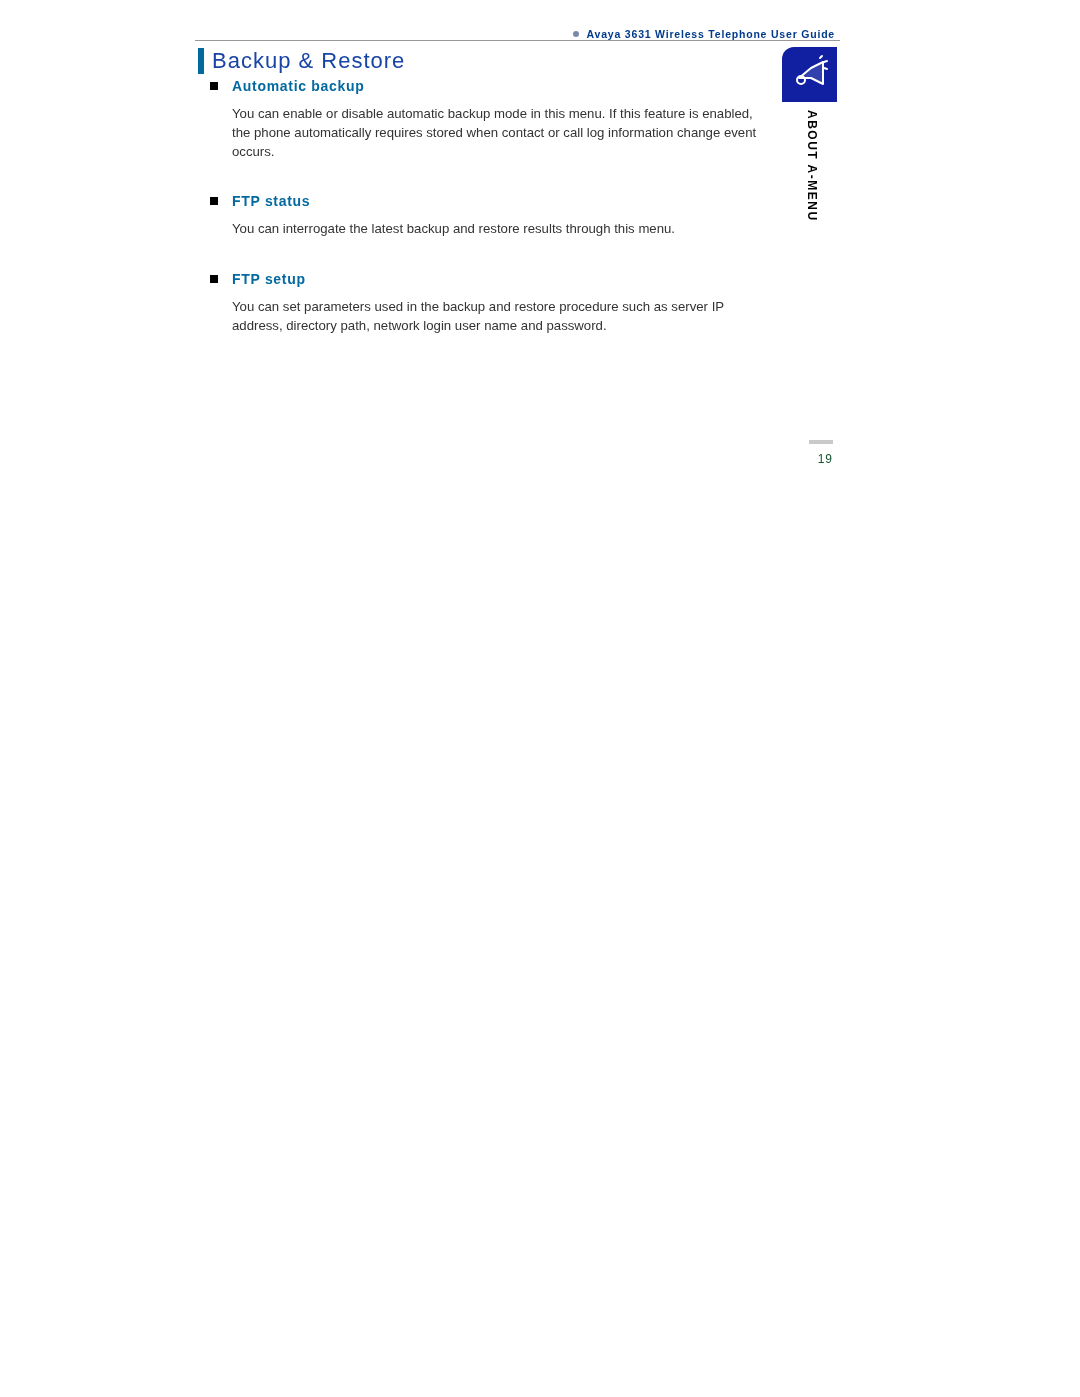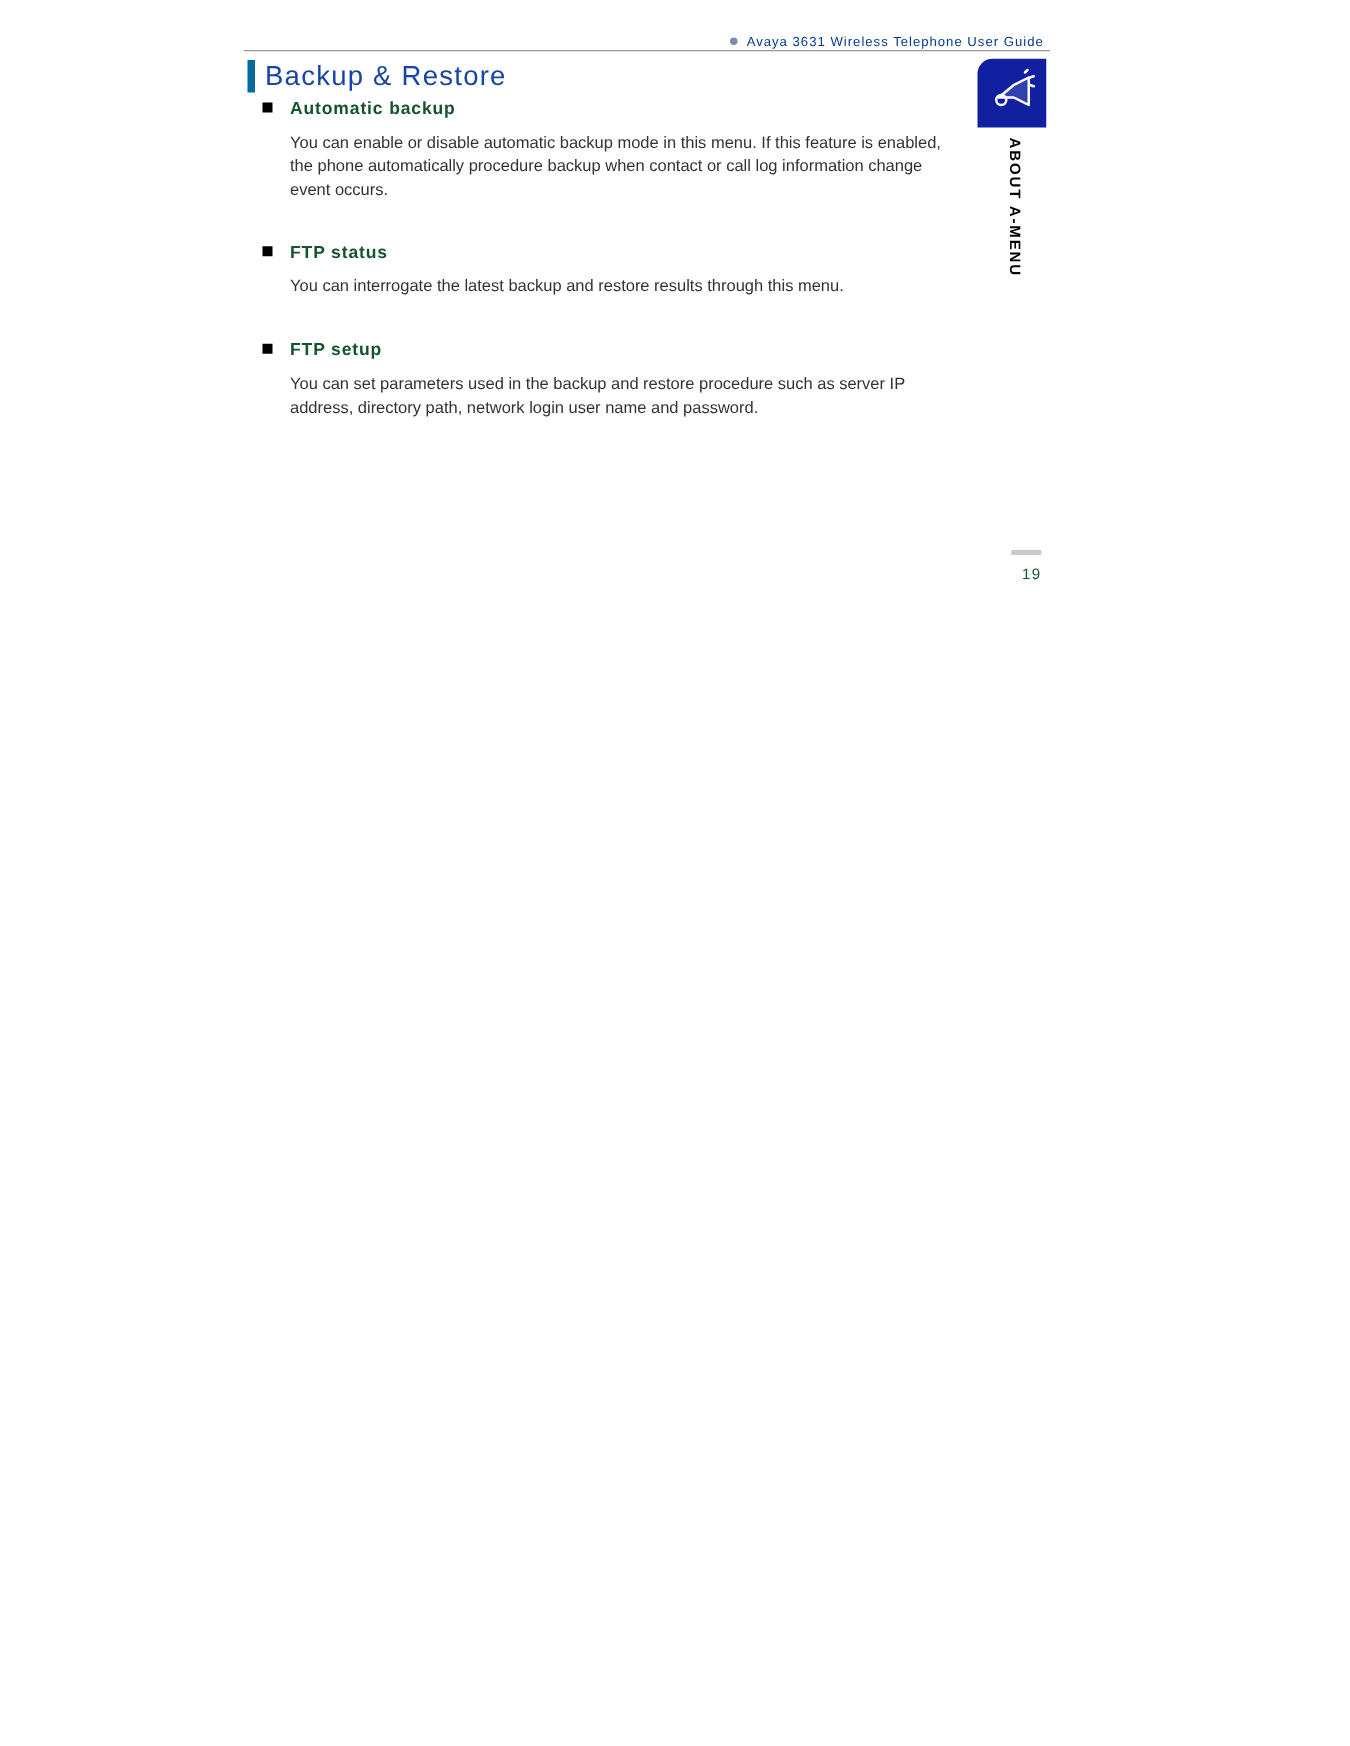--- a/index.html
+++ b/index.html
@@ -17,21 +17,21 @@
       top: 40px;
       border-top: 1px solid #999;
     }
     .header-text {
       position: absolute;
       top: 28px;
       right: 245px;
       font-size: 10.5px;
       letter-spacing: 0.8px;
       color: #003a8c;
-      font-weight: normal;
+      font-weight: bold;
     }
     .header-bullet {
       display: inline-block;
       width: 6px;
       height: 6px;
       background: #7a8aaa;
       border-radius: 50%;
       vertical-align: middle;
       margin-right: 4px;
       position: relative;
@@ -65,21 +65,21 @@
       width: 8px;
       height: 8px;
       background: #000;
       margin-right: 14px;
       flex: none;
     }
     .item-title {
       font-size: 14px;
       font-weight: bold;
       letter-spacing: 0.7px;
-      color: #14532d;
+      color: #0369a1;
     }
     .item-desc {
       font-size: 13.2px;
       color: #333;
       line-height: 1.45;
       margin-left: 22px;
     }
     .side-tab {
       position: absolute;
       right: 243px;
@@ -134,21 +134,21 @@
 
 <h1 class="section-title">Backup &amp; Restore</h1>
 
 <div class="content">
 
   <div class="item">
     <div class="item-header">
       <span class="square-bullet"></span>
       <span class="item-title">Automatic backup</span>
     </div>
-    <p class="item-desc">You can enable or disable automatic backup mode in this menu. If this feature is enabled, the phone automatically procedure backup when contact or call log information change event occurs.</p>
+    <p class="item-desc">You can enable or disable automatic backup mode in this menu. If this feature is enabled, the phone automatically requires stored when contact or call log information change event occurs.</p>
   </div>
 
 
   <div class="item">
     <div class="item-header">
       <span class="square-bullet"></span>
       <span class="item-title">FTP status</span>
     </div>
     <p class="item-desc">You can interrogate the latest backup and restore results through this menu.</p>
   </div>

